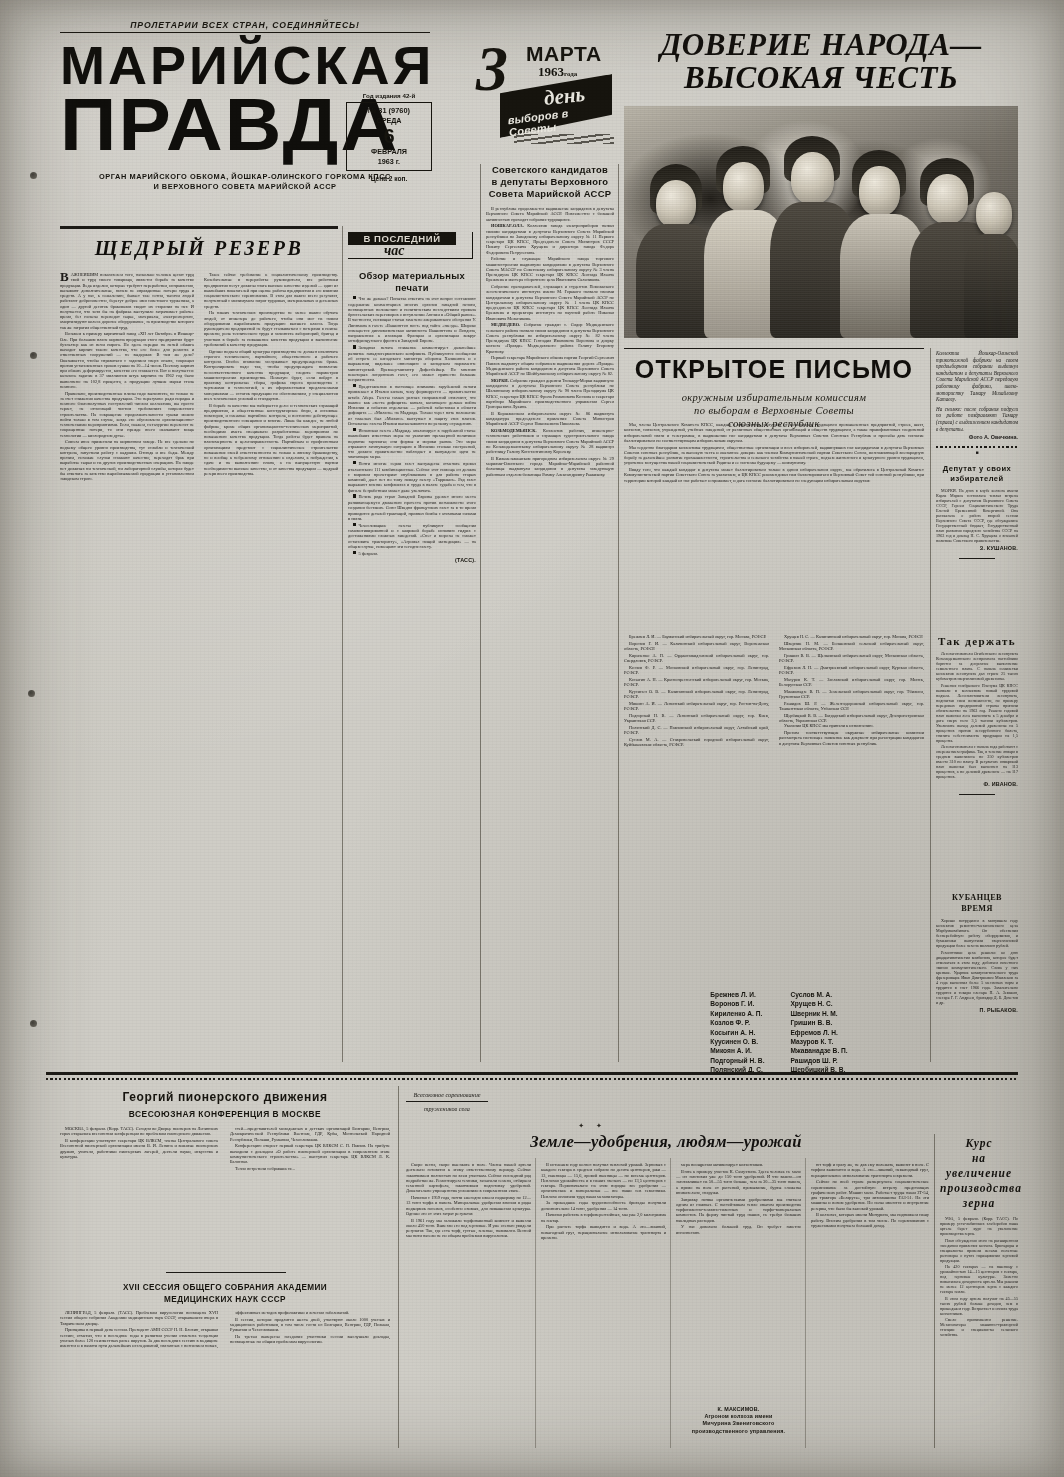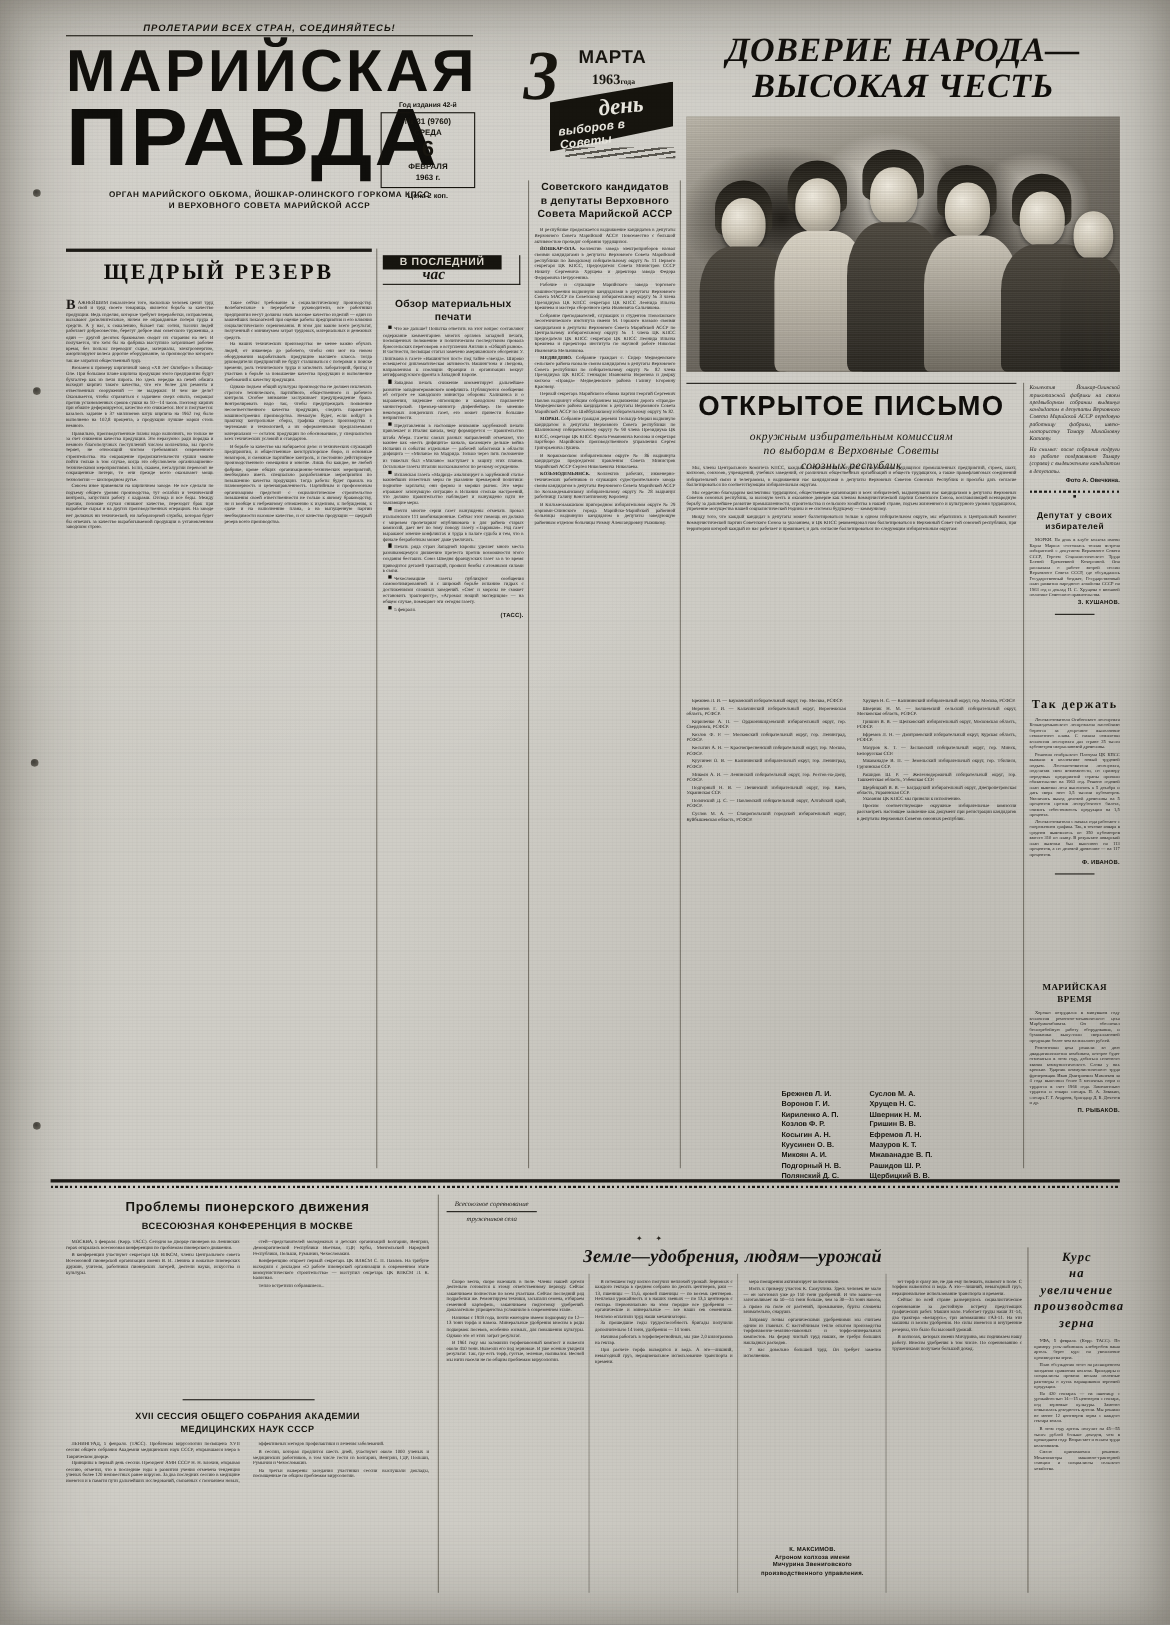--- a/index.html
+++ b/index.html
@@ -57,21 +57,21 @@
   .datebox .no{font-size:7.4px;font-weight:bold;line-height:10px;}
   .datebox .dow{font-size:7.2px;font-weight:bold;line-height:10px;}
   .datebox .day{font-size:20px;font-weight:bold;line-height:21px;}
   .datebox .mon{font-size:7.2px;font-weight:bold;line-height:9.5px;}
   .datebox .price{font-size:6.6px;font-weight:bold;margin-top:4px;}
   
   .emblem{position:absolute;left:428px;top:16px;width:138px;height:140px;}
   .emb-3{position:absolute;left:2px;top:10px;font-family:"Liberation Serif",serif;
     font-size:64px;font-weight:bold;font-style:italic;color:#17150f;line-height:58px;}
   .emb-mar{position:absolute;left:52px;top:12px;font-family:"Liberation Sans",sans-serif;
-    font-weight:bold;font-size:17px;letter-spacing:.5px;color:#17150f;}
+    font-weight:bold;font-size:21px;letter-spacing:.5px;color:#17150f;}
   .emb-yr{position:absolute;left:64px;top:34px;font-family:"Liberation Serif",serif;
     font-weight:bold;font-size:13px;color:#17150f;}
   .emb-yr small{font-size:7px;}
   .emb-ribbon{position:absolute;left:26px;top:50px;width:112px;height:52px;
     background:#17150f;transform:skewY(-6deg);
     clip-path:polygon(0 14%,100% 0,100% 78%,0 100%);}
   .emb-den{position:absolute;left:70px;top:54px;color:#e9e7df;font-style:italic;
     font-family:"Liberation Serif",serif;font-size:21px;font-weight:bold;
     transform:rotate(-6deg);}
   .emb-vyb{position:absolute;left:34px;top:78px;color:#e9e7df;font-style:italic;
@@ -350,29 +350,29 @@
       <div class="body-txt sm" style="margin-top:4px;" id="tak-body">
           <p>Лесозаготовители Огибенского лесопункта Козьмодемьянского леспромхоза настойчиво борются за досрочное выполнение семилетнего плана. С начала семилетки коллектив лесопункта дал стране 25 тысяч кубометров сверхплановой древесины.</p>
           <p>Решения ноябрьского Пленума ЦК КПСС вызвали в коллективе новый трудовой подъем. Лесозаготовители лесопункта, подсчитав свои возможности, по примеру передовых предприятий страны приняли обязательство на 1963 год. Решено годовой план вывозки леса выполнить к 5 декабря и дать сверх него 3,5 тысячи кубометров. Увеличить выход деловой древесины на 5 процентов против лесорубочного билета, снизить себестоимость продукции на 1,5 процента.</p>
           <p>Лесозаготовители с начала года работают с опережением графика. Так, в течение января в среднем вывозилось по 350 кубометров вместо 310 по плану. В результате январский план вывозки был выполнен на 113 процентов, а по деловой древесине — на 117 процентов.</p>
         </div>
       <div class="sig-r" style="margin-top:2px;">Ф. ИВАНОВ.</div>
       <div class="rule rule-th" style="width:36px;margin:7px auto 6px;"></div>
     </div>
 
     <div class="blk" style="left:890px;top:878px;width:82px;">
-      <div class="h-serif-c" style="font-size:8.2px;letter-spacing:.4px;">МАРИЙСКАЯ ВРЕМЯ</div>
+      <div class="h-serif-c" style="font-size:8.2px;letter-spacing:.4px;">КУБАНЦЕВ ВРЕМЯ</div>
       <div class="body-txt sm" style="margin-top:4px;" id="oper-body">
           <p>Хорошо потрудился в минувшем году коллектив ремонтно-механического цеха Марбумкомбината. Он обеспечил бесперебойную работу оборудования, и бумажники выпустили сверхплановой продукции более чем на миллион рублей.</p>
           <p>Ремонтники цеха решили: ко дню двадцатипятилетия комбината, которое будет отмечаться в этом году, добиться почетного звания коммунистического. Слова у них крепкие. Ударник коммунистического труда фрезеровщик Иван Дмитриевич Мамлеков за 4 года выполнил более 5 месячных норм и трудится в счет 1966 года. Замечательно трудятся и токари слесарь П. А. Зевакин, слесарь Г. Г. Андреев, бригадир Д. Б. Дочетов и др.</p>
         </div>
       <div class="sig-r" style="margin-top:2px;">П. РЫБАКОВ.</div>
     </div>
 
-    <div class="blk" style="left:14px;top:212px;width:278px;">
+    <div class="blk" style="left:14px;top:212px;width:278px;font-style:italic;">
       <div class="rule rule-fat" style="margin-bottom:8px;"></div>
       <div class="h-sched">ЩЕДРЫЙ РЕЗЕРВ</div>
     </div>
     <div class="blk body-txt" style="left:14px;top:258px;width:278px;height:790px;column-count:2;column-gap:10px;">
       <div id="schedry-body">
           <p style="text-indent: 0px;"><span class="drop">В</span>АЖНЕЙШИМ показателем того, насколько человек ценит труд свой и труд своего товарища, является борьба за качество продукции. Ведь изделия, которые требуют переработки, исправления, вызывают дополнительные, ничем не оправданные потери труда и средств. А у нас, к сожалению, бывает так: сотни, тысячи людей работают добросовестно, берегут доброе имя советского труженика, а один — другой десяток браковалов сводят их старания на нет. И получается, что хотя бы на фабрика выступило затрачивает рабочее время, без пользы переводит сырье, материалы, электроэнергию, амортизируют колеса дорогие оборудование, за производство которого так же затратил общественный труд.</p>
           <p>Возьмем к примеру кирпичный завод «ХII лет Октября» в Йошкар-Оле. При большом плане кирпича продукция этого предприятия будут бухгалтер как из печи пирога. Но здесь нередко на печей обжига выходит кирпич такого качества, что его более для ремонта и отвественных сооружений — не выдержат. В чем же дело? Оказывается, чтобы справиться с заданием сверх опыта, сокращал против установленных сроков сушки на 10—14 часов. Поэтому кирпич при обжиге деформируется, качество его снижается. Вот и получается: казалось задание в 37 миллионов штук кирпича на 1962 год было выполнено на 102,8 процента, а продукции лучшие марки столь немного.</p>
           <p>Правильно, производственные планы надо выполнять, но только не за счет снижения качества продукции. Это неразумно: ради порядка и немного благополучных поступлений числом коллектива, вы просто теряет, не относящий чистом требованиях современного строительства. На сокращение продолжительности сушки можно пойти только в том случае, когда это обусловлено организационно-техническими мероприятиями. Если, скажем, неталургии перевозят не сокращенные потери, то они прежде всего оказывают мощь технологии — кислородном дутье.</p>
           <p>Совсем иное применяли на кирпичном заводе. Не все сделали по подъему общего уровня производства, тут ослабли и технический контроль, запустили работу с кадрами. Отсюда и все беды. Между прочим, похожие случаи снижают качество, переходят брак при выработке сырья и на других производственных операциях. На заводе нет должных ни технической, ни лабораторной службы, которая будет бы отвечать за качество вырабатываемой продукции в установленном заводском строю.</p>
           <p>Такое сейчас требование к социалистическому производству. Колебательные в переработке руководители, все работники предприятия несут должны знать высокое качество изделий — один из важнейших показателей при оценке работы предприятия и его влияния социалистического соревнования. В этом для важно всего результат, полученный с минимумом затрат трудовых, материальных и денежных средств.</p>
@@ -429,21 +429,21 @@
 
     <div class="vrule" style="left:296px;top:212px;height:836px;"></div>
     <div class="vrule" style="left:434px;top:150px;height:898px;"></div>
     <div class="vrule" style="left:572px;top:150px;height:898px;"></div>
     <div class="vrule" style="left:884px;top:334px;height:714px;"></div>
 
     <div class="blk rule rule-fat" style="left:0;top:1058px;width:972px;"></div>
     <div class="blk dotrule" style="left:0;top:1064px;width:972px;"></div>
 
     <div class="blk" style="left:14px;top:1076px;width:330px;">
-      <div class="h-pion">Проблемы пионерского движения</div>
+      <div class="h-pion">Георгий пионерского движения</div>
       <div class="h-sans-c" style="margin-top:4px;font-size:8.4px;letter-spacing:.5px;">ВСЕСОЮЗНАЯ КОНФЕРЕНЦИЯ В МОСКВЕ</div>
     </div>
     <div class="blk body-txt" style="left:14px;top:1112px;width:158px;height:140px;">
       <div id="pion-c1">
           <p>МОСКВА, 5 февраля. (Корр. ТАСС). Сегодня во Дворце пионеров на Ленинских горах открылась всесоюзная конференция по проблемам пионерского движения.</p>
           <p>В конференции участвуют секретари ЦК ВЛКСМ, члены Центрального совета Всесоюзной пионерской организации имени В. И. Ленина и вожатые пионерских дружин, учителя, работники пионерских лагерей, деятели науки, искусства и культуры.</p>
         </div>
     </div>
     <div class="blk body-txt" style="left:184px;top:1112px;width:160px;height:140px;">
       <div id="pion-c2">

